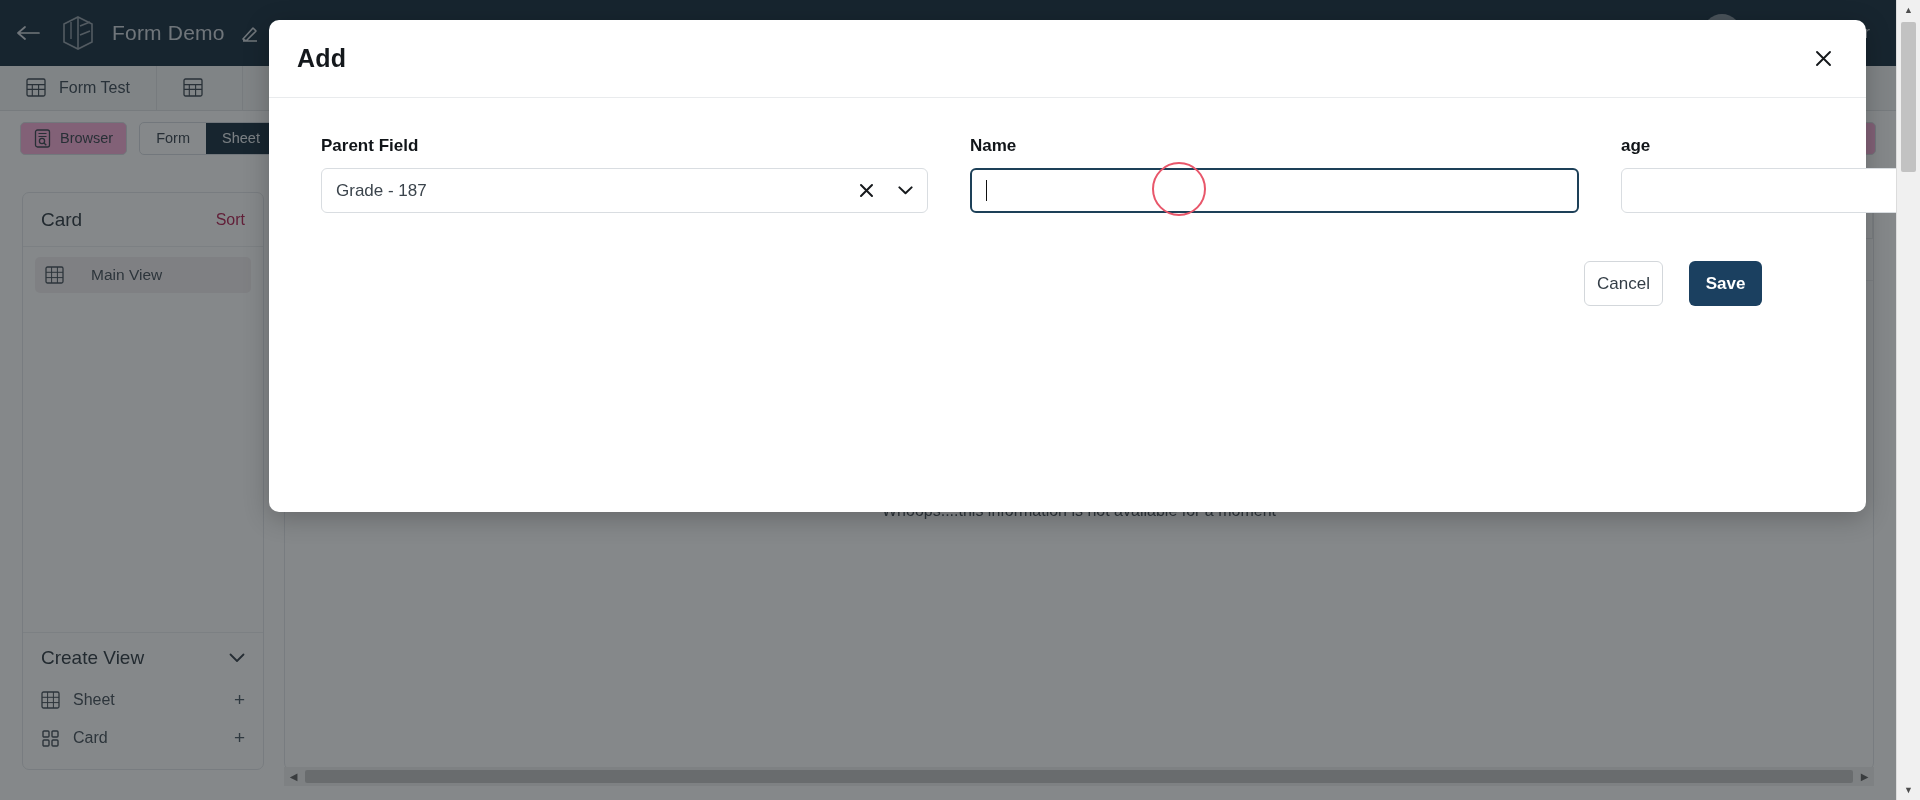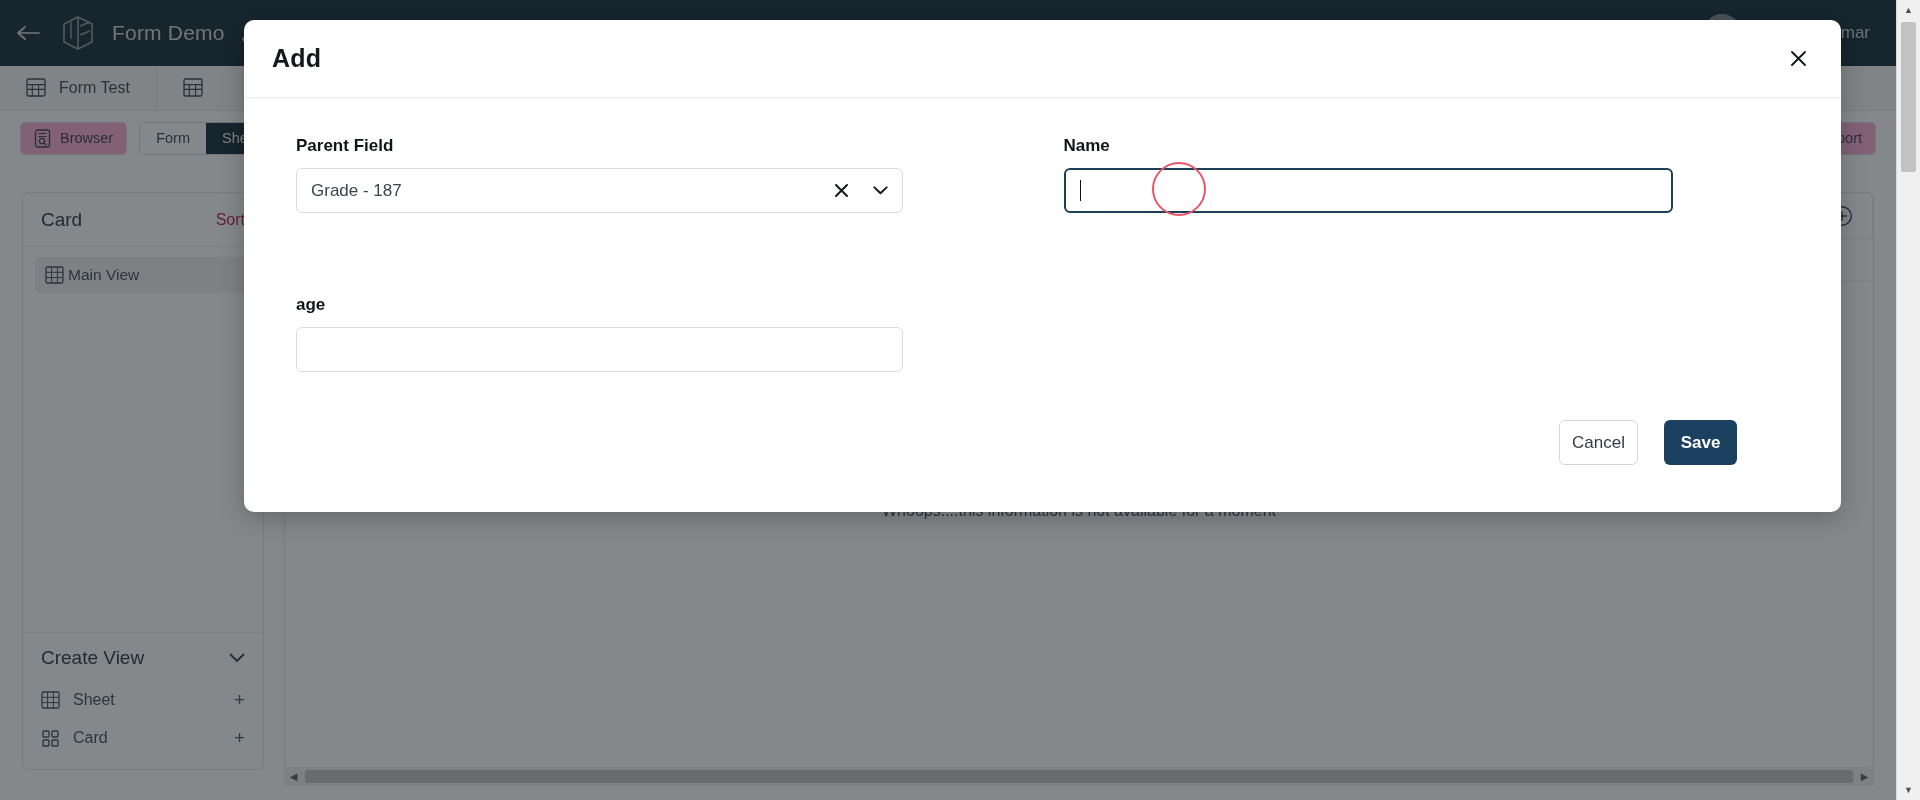--- a/index.html
+++ b/index.html
@@ -80,21 +80,21 @@
     display: flex; flex-direction: column;
   }
   .sb-head {
     height: 54px; display:flex; align-items:center; justify-content: space-between;
     padding: 0 18px; border-bottom: 1px solid #eceef0;
   }
   .sb-title { font-size: 19px; color: #242f38; }
   .sb-sort { font-size: 16px; color: #b0184b; }
   .sb-list { padding: 10px 12px; }
   .sb-row {
-    display:flex; align-items:center; gap: 4px; height: 36px;
+    display:flex; align-items:center; gap: 27px; height: 36px;
     padding: 0 10px; border-radius: 5px; font-size: 15.5px; color: #3c4751;
   }
   .sb-row.selected { background: #f2eef0; }
   .sb-body-spacer { flex: 1; }
   .create-view {
     border-top: 1px solid #eceef0; padding: 14px 0 12px;
   }
   .cv-head {
     display:flex; align-items:center; justify-content: space-between;
     padding: 0 18px 12px; font-size: 19px; color: #242f38;
@@ -141,39 +141,39 @@
   }
   .vs-arrow-top { height: 20px; display:flex; align-items:center; justify-content:center; font-size:9px; color:#4d4d4d; }
   .vs-arrow-bot { position:absolute; bottom:0; left:0; right:0; height:20px; display:flex; align-items:center; justify-content:center; font-size:9px; color:#4d4d4d;}
   .vs-thumb { position: absolute; top: 22px; left: 4px; width: 15px; height: 150px; background: #c2c2c2; border-radius: 2px; }
 
   
   .overlay {
     position: absolute; inset: 0; background: rgba(33,38,42,0.55);
   }
   .modal {
-    position: absolute; top: 20px; left: 244px; width: 1597px; height: 492px;
+    position: absolute; top: 20px; left: 269px; width: 1597px; height: 492px;
     background: #ffffff; border-radius: 10px;
     box-shadow: 0 6px 26px rgba(0,0,0,0.24);
     display: flex; flex-direction: column;
   }
   .modal-head {
     height: 78px; display:flex; align-items:center; padding: 0 28px;
     border-bottom: 1px solid #e9ebed; margin: 0 0px;
   }
   .modal-title { font-size: 25px; color: #14181c; font-weight: 700; letter-spacing: .2px; }
   .modal-close {
     margin-left: auto; width: 30px; height: 30px;
     display:flex; align-items:center; justify-content:center;
     font-size: 22px; color: #15181b; line-height: 1;
   }
   .modal-body { padding: 38px 52px 0 52px; flex: 1; position: relative; }
 
   .form-grid {
-    display: grid; grid-template-columns: 1fr 1fr; column-gap: 18px; row-gap: 0; gap: 42px;
+    display: grid; grid-template-columns: 1fr 1fr 1fr 1fr; column-gap: 18px; row-gap: 0; gap: 42px;
   }
   .field { margin-bottom: 40px; }
   .field-label {
     font-size: 17px; color: #111519; font-weight: 700; margin-bottom: 12px; display: block;
   }
   .control {
     height: 45px; border: 1px solid #d9dde1; border-radius: 6px; background: #fff;
     display: flex; align-items: center; padding: 0 14px; width: 607px;
   }
   .control .val { font-size: 17px; color: #3b444c; flex: 1; }

